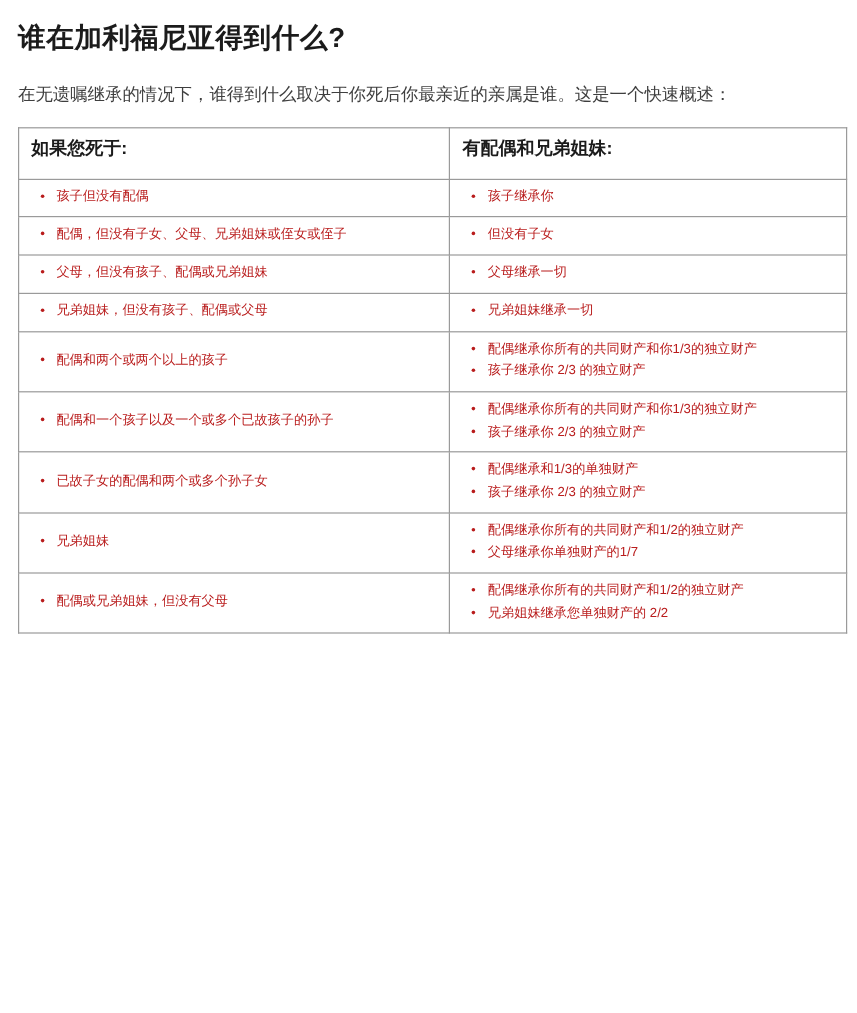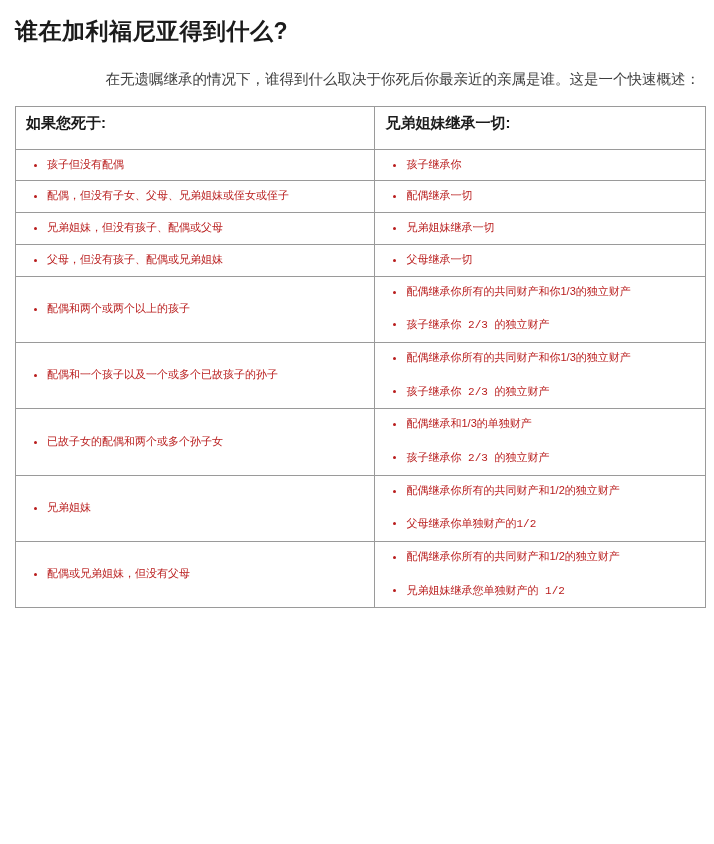--- a/index.html
+++ b/index.html
@@ -22,21 +22,20 @@
     color: #1b1b1b;
     letter-spacing: 0.5px;
     margin: 4px 0 0 0;
   }
   .intro {
     font-size: 14.5px;
     color: #3f3f3f;
     margin-top: 22px;
     margin-bottom: 15px;
     line-height: 1.5;
-    text-align: right;
   }
   table.inherit-table {
     border-collapse: collapse;
     width: 691px;
     table-layout: fixed;
     padding-left: 40px;
   }
   .inherit-table th,
   .inherit-table td {
     border: 1px solid #9a9a9a;
@@ -59,42 +58,40 @@
   }
   .inherit-table ul {
     margin: 0;
     padding-left: 21px;
     list-style: disc;
   }
   .inherit-table li {
     line-height: 1.7;
   }
   .inherit-table li + li {
-    margin-top: 16px;
-    font-family: Liberation Mono, monospace;
   }
 </style>
 </head>
 <body>
 
 <div class="page">
 
   <h1 class="page-title">谁在加利福尼亚得到什么?</h1>
 
   <p class="intro">在无遗嘱继承的情况下，谁得到什么取决于你死后你最亲近的亲属是谁。这是一个快速概述：</p>
 
   <table class="inherit-table">
     <colgroup>
       <col class="col-if">
       <col class="col-then">
     </colgroup>
     <thead>
       <tr>
         <th>如果您死于:</th>
-        <th>兄弟姐妹继承一切:</th>
+        <th>有配偶和兄弟姐妹:</th>
       </tr>
     </thead>
     <tbody>
 
       <tr>
         <td>
           <ul>
             <li>孩子但没有配偶</li>
           </ul>
         </td>
@@ -106,47 +103,47 @@
       </tr>
 
       <tr>
         <td>
           <ul>
             <li>配偶，但没有子女、父母、兄弟姐妹或侄女或侄子</li>
           </ul>
         </td>
         <td>
           <ul>
-            <li>配偶继承一切</li>
+            <li>但没有子女</li>
+          </ul>
+        </td>
+      </tr>
+
+      <tr>
+        <td>
+          <ul>
+            <li>父母，但没有孩子、配偶或兄弟姐妹</li>
+          </ul>
+        </td>
+        <td>
+          <ul>
+            <li>父母继承一切</li>
           </ul>
         </td>
       </tr>
 
       <tr>
         <td>
           <ul>
             <li>兄弟姐妹，但没有孩子、配偶或父母</li>
           </ul>
         </td>
         <td>
           <ul>
             <li>兄弟姐妹继承一切</li>
-          </ul>
-        </td>
-      </tr>
-
-      <tr>
-        <td>
-          <ul>
-            <li>父母，但没有孩子、配偶或兄弟姐妹</li>
-          </ul>
-        </td>
-        <td>
-          <ul>
-            <li>父母继承一切</li>
           </ul>
         </td>
       </tr>
 
 
       <tr>
         <td>
           <ul>
             <li>配偶和两个或两个以上的孩子</li>
           </ul>
@@ -189,34 +186,34 @@
 
       <tr>
         <td>
           <ul>
             <li>兄弟姐妹</li>
           </ul>
         </td>
         <td>
           <ul>
             <li>配偶继承你所有的共同财产和1/2的独立财产</li>
-            <li>父母继承你单独财产的1/2</li>
+            <li>父母继承你单独财产的1/7</li>
           </ul>
         </td>
       </tr>
 
       <tr>
         <td>
           <ul>
             <li>配偶或兄弟姐妹，但没有父母</li>
           </ul>
         </td>
         <td>
           <ul>
             <li>配偶继承你所有的共同财产和1/2的独立财产</li>
-            <li>兄弟姐妹继承您单独财产的 1/2</li>
+            <li>兄弟姐妹继承您单独财产的 2/2</li>
           </ul>
         </td>
       </tr>
 
     </tbody>
   </table>
 </div>
 
 </body></html>

